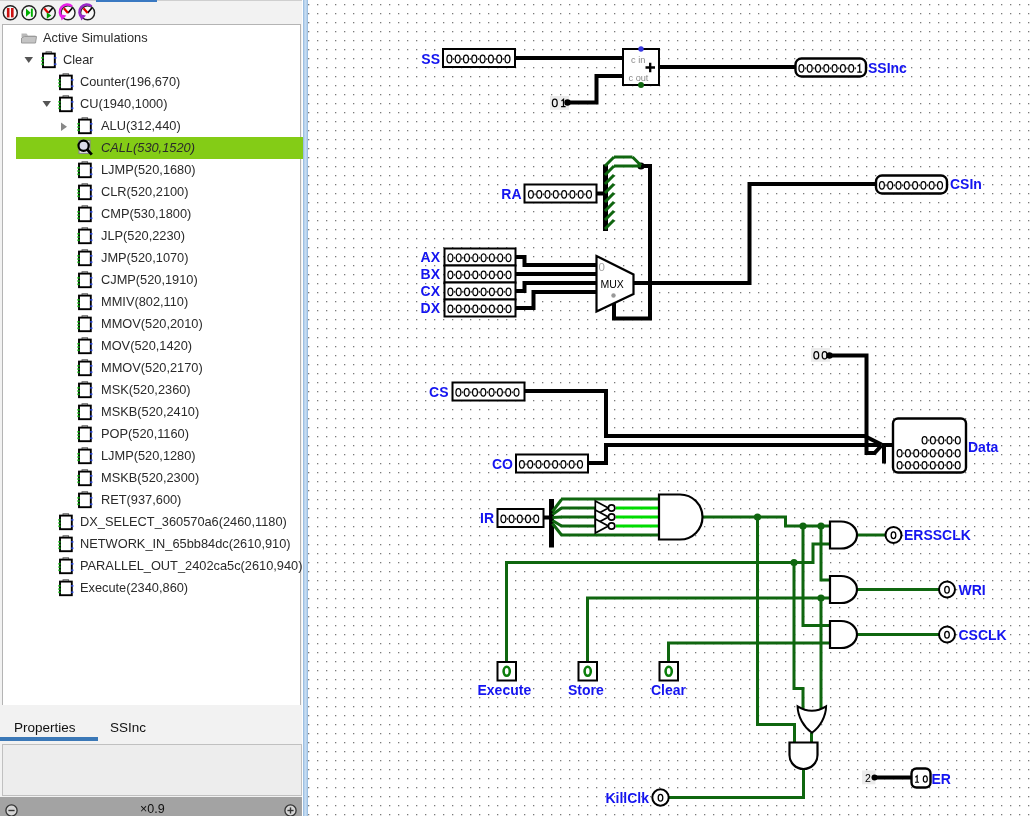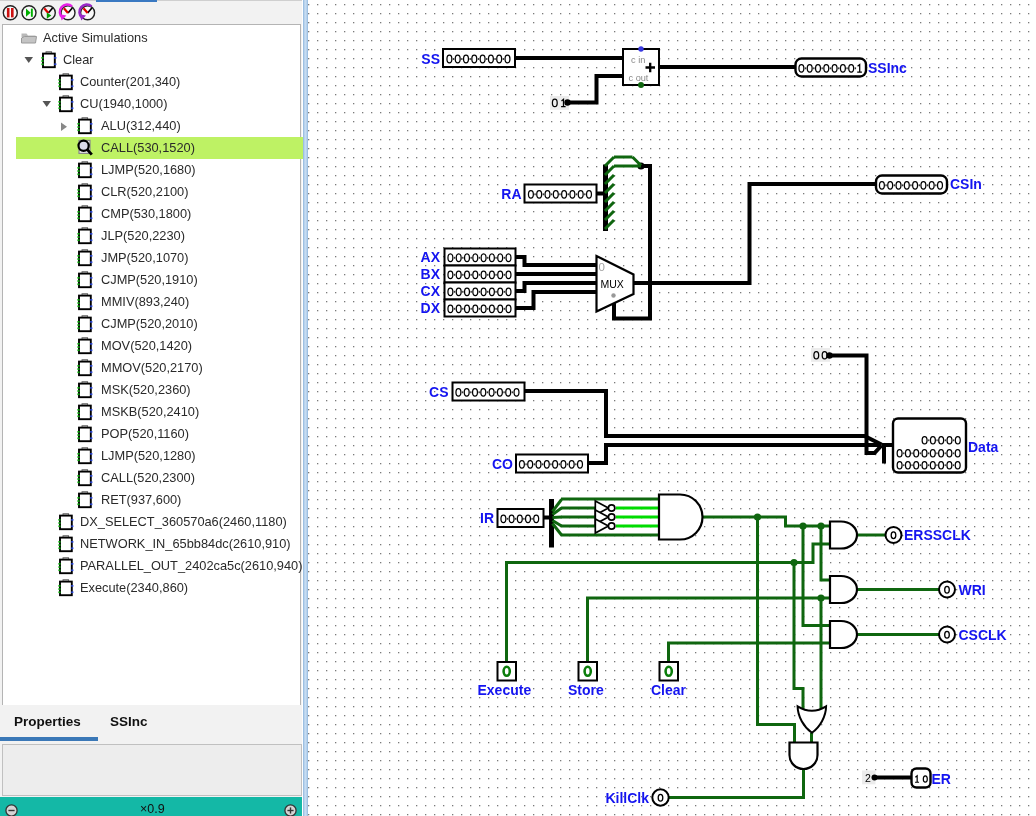--- a/index.html
+++ b/index.html
@@ -2,29 +2,29 @@
 <html><head>
 <meta charset="utf-8">
 <style>
 html,body{margin:0;padding:0;width:1036px;height:816px;overflow:hidden;background:#fff;
 font-family:"Liberation Sans",sans-serif;}
 #leftpanel{position:absolute;left:0;top:0;width:302px;height:816px;background:#f2f2f2;}
 #topblue{position:absolute;left:96px;top:0;width:61px;height:2px;background:#3a79c2;}
 #toolbar{position:absolute;left:0;top:0;width:302px;height:24px;background:#f2f2f2;border-top:1px solid #cfcfcf;box-sizing:border-box;}
 #treebox{position:absolute;left:2px;top:24px;width:297px;height:680px;background:#fff;border:1px solid #b4b4b4;}
 .trow{position:absolute;left:16px;width:318px;height:22px;}
-.trow.sel{background:#bef264;}
+.trow.sel{background:#84cc16;font-style:italic;}
 .tlabel{position:absolute;top:3px;font-size:12.8px;color:#2a2a2a;white-space:nowrap;}
 .ticon{position:absolute;top:2px;}
 .tarr{position:absolute;top:7px;}
 #tabs{position:absolute;left:0;top:705px;width:302px;height:40px;background:#f2f2f2;}
-.tabtxt{position:absolute;top:9px;font-weight:bold;font-size:13.5px;color:#111;}
+.tabtxt{position:absolute;top:15px;font-weight:normal;font-size:13.5px;color:#111;}
 #tabline{position:absolute;left:0;top:737px;width:98px;height:4px;background:#3b78b7;}
 #propbox{position:absolute;left:2px;top:744px;width:298px;height:50px;background:#ededed;border:1px solid #c0c0c0;}
-#zoombar{position:absolute;left:0;top:797px;width:302px;height:19px;background:#14b8a6;}
+#zoombar{position:absolute;left:0;top:797px;width:302px;height:19px;background:#a3a3a3;}
 #splitter{position:absolute;left:303px;top:0;width:5px;height:816px;
 background:linear-gradient(90deg,#8fb6dc 0,#c6dcf2 2px,#c6dcf2 3px,#8fb6dc 5px);}
 #canvas{position:absolute;left:308px;top:0;width:728px;height:816px;}
 </style>
 </head>
 <body>
 <div id="leftpanel">
 <div id="toolbar">
 <svg width="302" height="24" viewBox="0 0 302 24">
 <g>
@@ -87,21 +87,21 @@
 <div class="trow" style="top:71px">
         <svg class="ticon" style="left:42px" width="16" height="18" viewBox="0 0 16 18">
           <rect x="5" y="0.7" width="5.6" height="3.4" fill="#c9c9c9" stroke="#666" stroke-width="0.9"></rect>
           <rect x="2" y="2.6" width="11.8" height="13.6" fill="#fff" stroke="#000" stroke-width="1.9"></rect>
           <rect x="0.4" y="6" width="2.2" height="1.7" fill="#0aa50a"></rect>
           <rect x="0.4" y="9.2" width="2.2" height="1.7" fill="#0aa50a"></rect>
           <rect x="0.4" y="12.4" width="2.2" height="1.7" fill="#0aa50a"></rect>
           <rect x="13.2" y="6" width="2.2" height="1.7" fill="#2b48d8"></rect>
           <rect x="13.2" y="12.4" width="2.2" height="1.7" fill="#2b48d8"></rect>
         </svg>
-        <span class="tlabel" style="left:64px">Counter(201,340)</span>
+        <span class="tlabel" style="left:64px">Counter(196,670)</span>
       </div>
 <div class="trow" style="top:93px">
         <svg class="tarr" style="left:26px" width="10" height="8" viewBox="0 0 10 8">
           <polygon points="0.5,1 9,1 4.75,7" fill="#555"></polygon>
         </svg>
         <svg class="ticon" style="left:42px" width="16" height="18" viewBox="0 0 16 18">
           <rect x="5" y="0.7" width="5.6" height="3.4" fill="#c9c9c9" stroke="#666" stroke-width="0.9"></rect>
           <rect x="2" y="2.6" width="11.8" height="13.6" fill="#fff" stroke="#000" stroke-width="1.9"></rect>
           <rect x="0.4" y="6" width="2.2" height="1.7" fill="#0aa50a"></rect>
           <rect x="0.4" y="9.2" width="2.2" height="1.7" fill="#0aa50a"></rect>
@@ -209,33 +209,33 @@
 <div class="trow" style="top:291px">
         <svg class="ticon" style="left:61px" width="16" height="18" viewBox="0 0 16 18">
           <rect x="5" y="0.7" width="5.6" height="3.4" fill="#c9c9c9" stroke="#666" stroke-width="0.9"></rect>
           <rect x="2" y="2.6" width="11.8" height="13.6" fill="#fff" stroke="#000" stroke-width="1.9"></rect>
           <rect x="0.4" y="6" width="2.2" height="1.7" fill="#0aa50a"></rect>
           <rect x="0.4" y="9.2" width="2.2" height="1.7" fill="#0aa50a"></rect>
           <rect x="0.4" y="12.4" width="2.2" height="1.7" fill="#0aa50a"></rect>
           <rect x="13.2" y="6" width="2.2" height="1.7" fill="#2b48d8"></rect>
           <rect x="13.2" y="12.4" width="2.2" height="1.7" fill="#2b48d8"></rect>
         </svg>
-        <span class="tlabel" style="left:85px">MMIV(893,240)</span>
+        <span class="tlabel" style="left:85px">MMIV(802,110)</span>
       </div>
 <div class="trow" style="top:313px">
         <svg class="ticon" style="left:61px" width="16" height="18" viewBox="0 0 16 18">
           <rect x="5" y="0.7" width="5.6" height="3.4" fill="#c9c9c9" stroke="#666" stroke-width="0.9"></rect>
           <rect x="2" y="2.6" width="11.8" height="13.6" fill="#fff" stroke="#000" stroke-width="1.9"></rect>
           <rect x="0.4" y="6" width="2.2" height="1.7" fill="#0aa50a"></rect>
           <rect x="0.4" y="9.2" width="2.2" height="1.7" fill="#0aa50a"></rect>
           <rect x="0.4" y="12.4" width="2.2" height="1.7" fill="#0aa50a"></rect>
           <rect x="13.2" y="6" width="2.2" height="1.7" fill="#2b48d8"></rect>
           <rect x="13.2" y="12.4" width="2.2" height="1.7" fill="#2b48d8"></rect>
         </svg>
-        <span class="tlabel" style="left:85px">CJMP(520,2010)</span>
+        <span class="tlabel" style="left:85px">MMOV(520,2010)</span>
       </div>
 <div class="trow" style="top:335px">
         <svg class="ticon" style="left:61px" width="16" height="18" viewBox="0 0 16 18">
           <rect x="5" y="0.7" width="5.6" height="3.4" fill="#c9c9c9" stroke="#666" stroke-width="0.9"></rect>
           <rect x="2" y="2.6" width="11.8" height="13.6" fill="#fff" stroke="#000" stroke-width="1.9"></rect>
           <rect x="0.4" y="6" width="2.2" height="1.7" fill="#0aa50a"></rect>
           <rect x="0.4" y="9.2" width="2.2" height="1.7" fill="#0aa50a"></rect>
           <rect x="0.4" y="12.4" width="2.2" height="1.7" fill="#0aa50a"></rect>
           <rect x="13.2" y="6" width="2.2" height="1.7" fill="#2b48d8"></rect>
           <rect x="13.2" y="12.4" width="2.2" height="1.7" fill="#2b48d8"></rect>
@@ -305,21 +305,21 @@
 <div class="trow" style="top:467px">
         <svg class="ticon" style="left:61px" width="16" height="18" viewBox="0 0 16 18">
           <rect x="5" y="0.7" width="5.6" height="3.4" fill="#c9c9c9" stroke="#666" stroke-width="0.9"></rect>
           <rect x="2" y="2.6" width="11.8" height="13.6" fill="#fff" stroke="#000" stroke-width="1.9"></rect>
           <rect x="0.4" y="6" width="2.2" height="1.7" fill="#0aa50a"></rect>
           <rect x="0.4" y="9.2" width="2.2" height="1.7" fill="#0aa50a"></rect>
           <rect x="0.4" y="12.4" width="2.2" height="1.7" fill="#0aa50a"></rect>
           <rect x="13.2" y="6" width="2.2" height="1.7" fill="#2b48d8"></rect>
           <rect x="13.2" y="12.4" width="2.2" height="1.7" fill="#2b48d8"></rect>
         </svg>
-        <span class="tlabel" style="left:85px">CALL(520,2300)</span>
+        <span class="tlabel" style="left:85px">MSKB(520,2300)</span>
       </div>
 <div class="trow" style="top:489px">
         <svg class="ticon" style="left:61px" width="16" height="18" viewBox="0 0 16 18">
           <rect x="5" y="0.7" width="5.6" height="3.4" fill="#c9c9c9" stroke="#666" stroke-width="0.9"></rect>
           <rect x="2" y="2.6" width="11.8" height="13.6" fill="#fff" stroke="#000" stroke-width="1.9"></rect>
           <rect x="0.4" y="6" width="2.2" height="1.7" fill="#0aa50a"></rect>
           <rect x="0.4" y="9.2" width="2.2" height="1.7" fill="#0aa50a"></rect>
           <rect x="0.4" y="12.4" width="2.2" height="1.7" fill="#0aa50a"></rect>
           <rect x="13.2" y="6" width="2.2" height="1.7" fill="#2b48d8"></rect>
           <rect x="13.2" y="12.4" width="2.2" height="1.7" fill="#2b48d8"></rect>

